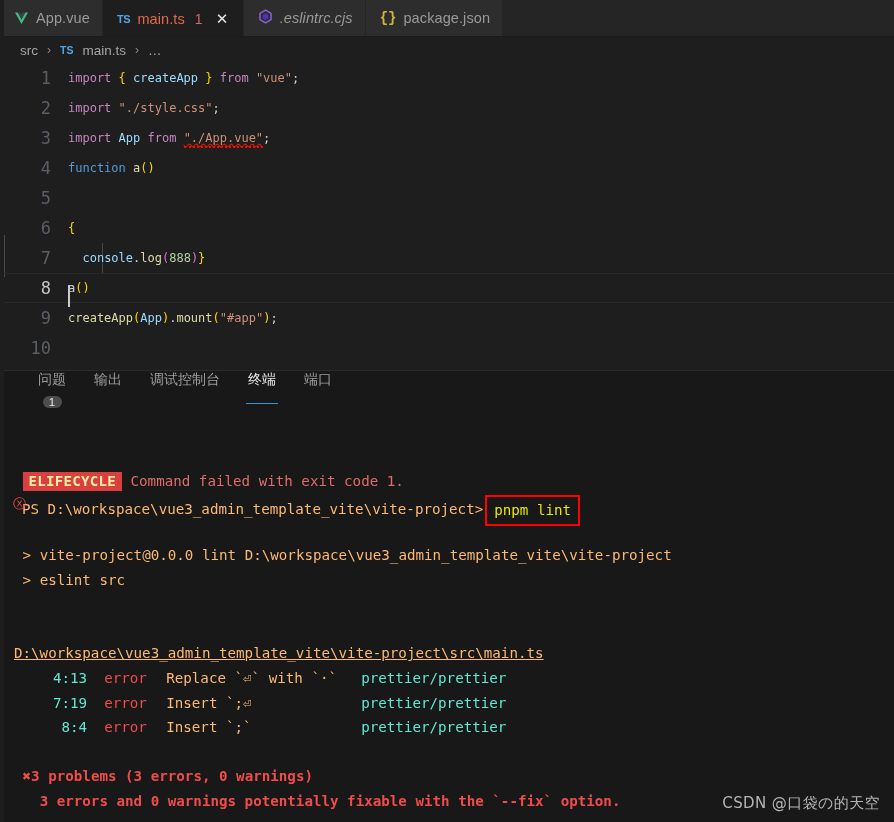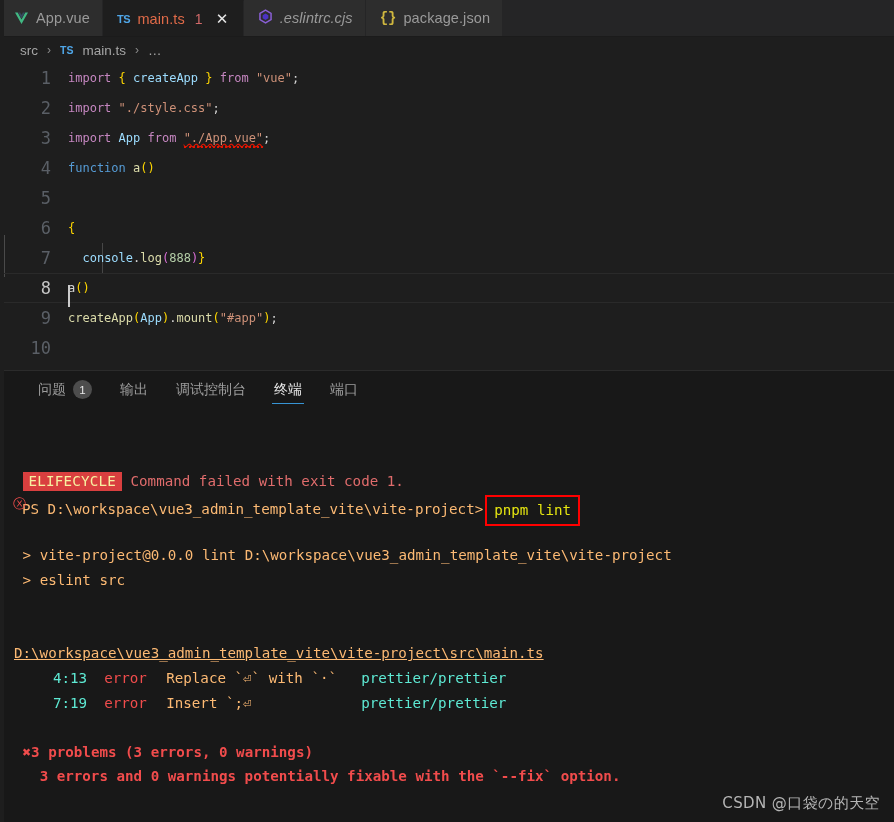--- a/index.html
+++ b/index.html
@@ -201,20 +201,21 @@
     display: flex;
     align-items: center;
     gap: 7px;
     height: 37px;
     padding: 0 14px;
     font-size: 14px;
     color: #9d9d9d;
     cursor: pointer;
     position: relative;
     font-family: "DejaVu Sans", "Liberation Sans", sans-serif;
+    flex-direction: column;
   }
   .panel-tab.active { color: #e7e7e7; }
   .panel-tab.active::after {
     content: "";
     position: absolute;
     left: 12px; right: 12px;
     bottom: 4px; height: 1.5px;
     background: #3794d4;
   }
   .panel-count {
@@ -253,21 +254,21 @@
     position: absolute;
     left: 13px; top: 3px;
     width: 13px; height: 13px;
     font-size: 13px;
     line-height: 13px;
   }
   .err-badge {
     background: #d93f3f;
     color: #f7f0a0;
     padding: 1px 6px 2px 6px;
-    font-weight: normal;
+    font-weight: bold;
     letter-spacing: .2px;
   }
   .c-red     { color: #f14c4c; }
   .c-redsoft { color: #e06c6c; }
   .c-grey    { color: #5eead4; }
   .c-white   { color: #fdba74; }
   .c-underline { text-decoration: underline; }
   .cmd-box {
     border: 2px solid #ff0000;
     padding: 1px 7px 2px 7px;
@@ -441,20 +442,21 @@
 
       <div class="tline blank">&nbsp;</div>
       <div class="tline blank">&nbsp;</div>
 
       <div class="tline"><span class="c-white c-underline">D:\workspace\vue3_admin_template_vite\vite-project\src\main.ts</span></div>
 
       <div class="tline">  <span class="c-grey" style="display:inline-block;width:56px;text-align:right;">4:13</span>  <span class="c-red" style="display:inline-block;width:62px;">error</span><span class="c-white" style="display:inline-block;width:195px;">Replace `⏎` with `·`</span><span class="c-grey">prettier/prettier</span></div>
 
       <div class="tline">  <span class="c-grey" style="display:inline-block;width:56px;text-align:right;">7:19</span>  <span class="c-red" style="display:inline-block;width:62px;">error</span><span class="c-white" style="display:inline-block;width:195px;">Insert `;⏎</span><span class="c-grey">prettier/prettier</span></div>
 
+      <div class="tline">  <span class="c-grey" style="display:inline-block;width:56px;text-align:right;">8:4</span>  <span class="c-red" style="display:inline-block;width:62px;">error</span><span class="c-white" style="display:inline-block;width:195px;">Insert `;`</span><span class="c-grey">prettier/prettier</span></div>
 
       <div class="tline blank">&nbsp;</div>
 
       <div class="tline"> <span class="c-red" style="font-weight:bold;">✖</span><span class="c-red" style="font-weight:bold;">3 problems (3 errors, 0 warnings)</span></div>
 
       <div class="tline">   <span class="c-red" style="font-weight:bold;">3 errors and 0 warnings potentially fixable with the `--fix` option.</span></div>
 
       <div class="tline blank">&nbsp;</div>
 
       <div class="watermark">CSDN @口袋の的天空</div>

